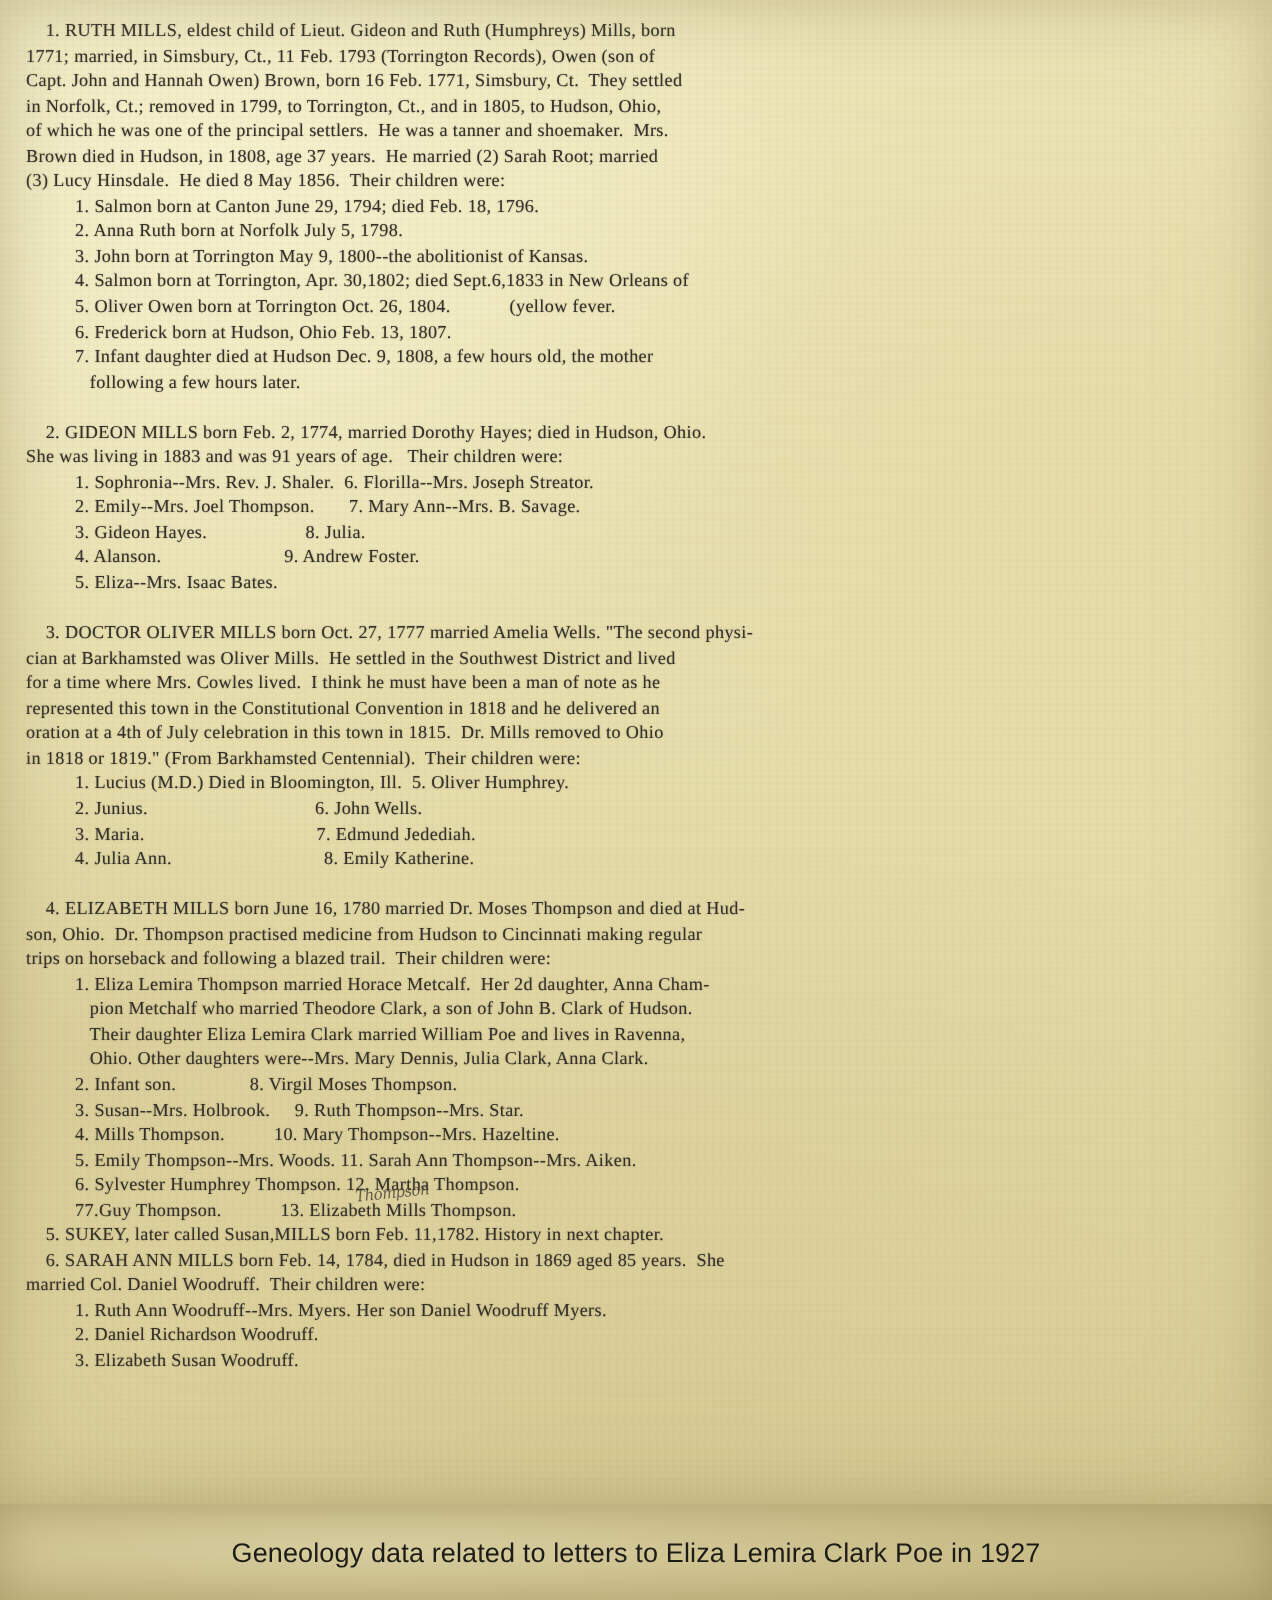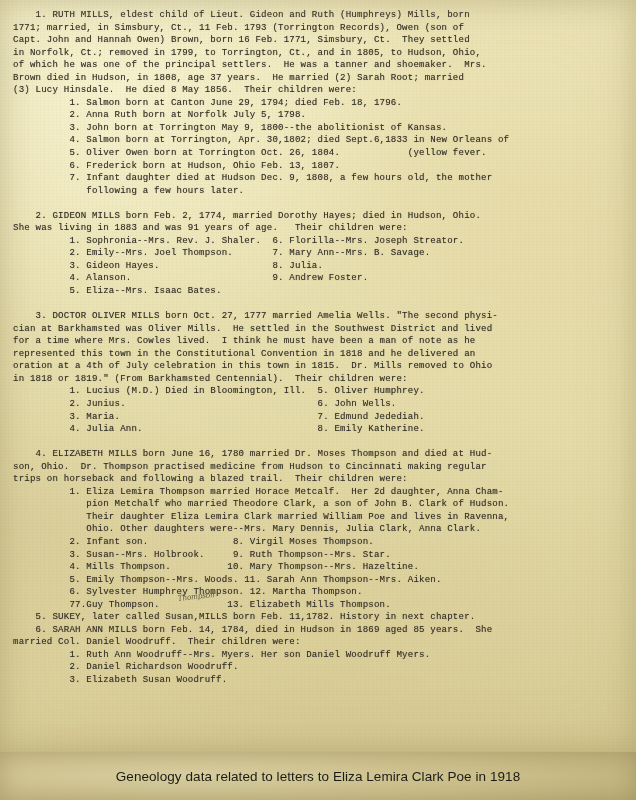--- a/index.html
+++ b/index.html
@@ -54,20 +54,21 @@
     width: 636px;
     height: 752px;
     padding: 9px 0 0 0;
     box-sizing: border-box;
     font-size: 9.1px;
     line-height: 12.55px;
     color: #35312a;
     letter-spacing: 0.02em;
     white-space: pre;
     overflow: hidden;
+    font-family: Liberation Serif, serif;
   }
   .ln {
     display: block;
     height: 12.55px;
     padding-left: 13px;
     text-shadow: 0 0 0.7px rgba(60,54,40,0.5);
   }
   .blank { display:block; height: 12.55px; }
 
   
@@ -128,16 +129,16 @@
   <div id="paper"></div>
   <div id="grain"></div>
 
   <div id="text"><span class="ln">    1. RUTH MILLS, eldest child of Lieut. Gideon and Ruth (Humphreys) Mills, born</span><span class="ln">1771; married, in Simsbury, Ct., 11 Feb. 1793 (Torrington Records), Owen (son of</span><span class="ln">Capt. John and Hannah Owen) Brown, born 16 Feb. 1771, Simsbury, Ct.  They settled</span><span class="ln">in Norfolk, Ct.; removed in 1799, to Torrington, Ct., and in 1805, to Hudson, Ohio,</span><span class="ln">of which he was one of the principal settlers.  He was a tanner and shoemaker.  Mrs.</span><span class="ln">Brown died in Hudson, in 1808, age 37 years.  He married (2) Sarah Root; married</span><span class="ln">(3) Lucy Hinsdale.  He died 8 May 1856.  Their children were:</span><span class="ln">          1. Salmon born at Canton June 29, 1794; died Feb. 18, 1796.</span><span class="ln">          2. Anna Ruth born at Norfolk July 5, 1798.</span><span class="ln">          3. John born at Torrington May 9, 1800--the abolitionist of Kansas.</span><span class="ln">          4. Salmon born at Torrington, Apr. 30,1802; died Sept.6,1833 in New Orleans of</span><span class="ln">          5. Oliver Owen born at Torrington Oct. 26, 1804.            (yellow fever.</span><span class="ln">          6. Frederick born at Hudson, Ohio Feb. 13, 1807.</span><span class="ln">          7. Infant daughter died at Hudson Dec. 9, 1808, a few hours old, the mother</span><span class="ln">             following a few hours later.</span><span class="blank"></span><span class="ln">    2. GIDEON MILLS born Feb. 2, 1774, married Dorothy Hayes; died in Hudson, Ohio.</span><span class="ln">She was living in 1883 and was 91 years of age.   Their children were:</span><span class="ln">          1. Sophronia--Mrs. Rev. J. Shaler.  6. Florilla--Mrs. Joseph Streator.</span><span class="ln">          2. Emily--Mrs. Joel Thompson.       7. Mary Ann--Mrs. B. Savage.</span><span class="ln">          3. Gideon Hayes.                    8. Julia.</span><span class="ln">          4. Alanson.                         9. Andrew Foster.</span><span class="ln">          5. Eliza--Mrs. Isaac Bates.</span><span class="blank"></span><span class="ln">    3. DOCTOR OLIVER MILLS born Oct. 27, 1777 married Amelia Wells. "The second physi-</span><span class="ln">cian at Barkhamsted was Oliver Mills.  He settled in the Southwest District and lived</span><span class="ln">for a time where Mrs. Cowles lived.  I think he must have been a man of note as he</span><span class="ln">represented this town in the Constitutional Convention in 1818 and he delivered an</span><span class="ln">oration at a 4th of July celebration in this town in 1815.  Dr. Mills removed to Ohio</span><span class="ln">in 1818 or 1819." (From Barkhamsted Centennial).  Their children were:</span><span class="ln">          1. Lucius (M.D.) Died in Bloomington, Ill.  5. Oliver Humphrey.</span><span class="ln">          2. Junius.                                  6. John Wells.</span><span class="ln">          3. Maria.                                   7. Edmund Jedediah.</span><span class="ln">          4. Julia Ann.                               8. Emily Katherine.</span><span class="blank"></span><span class="ln">    4. ELIZABETH MILLS born June 16, 1780 married Dr. Moses Thompson and died at Hud-</span><span class="ln">son, Ohio.  Dr. Thompson practised medicine from Hudson to Cincinnati making regular</span><span class="ln">trips on horseback and following a blazed trail.  Their children were:</span><span class="ln">          1. Eliza Lemira Thompson married Horace Metcalf.  Her 2d daughter, Anna Cham-</span><span class="ln">             pion Metchalf who married Theodore Clark, a son of John B. Clark of Hudson.</span><span class="ln">             Their daughter Eliza Lemira Clark married William Poe and lives in Ravenna,</span><span class="ln">             Ohio. Other daughters were--Mrs. Mary Dennis, Julia Clark, Anna Clark.</span><span class="ln">          2. Infant son.               8. Virgil Moses Thompson.</span><span class="ln">          3. Susan--Mrs. Holbrook.     9. Ruth Thompson--Mrs. Star.</span><span class="ln">          4. Mills Thompson.          10. Mary Thompson--Mrs. Hazeltine.</span><span class="ln">          5. Emily Thompson--Mrs. Woods. 11. Sarah Ann Thompson--Mrs. Aiken.</span><span class="ln">          6. Sylvester Humphrey Thompson. 12. Martha Thompson.</span><span class="ln">          77.Guy Thompson.            13. Elizabeth Mills Thompson.</span><span class="ln">    5. SUKEY, later called Susan,MILLS born Feb. 11,1782. History in next chapter.</span><span class="ln">    6. SARAH ANN MILLS born Feb. 14, 1784, died in Hudson in 1869 aged 85 years.  She</span><span class="ln">married Col. Daniel Woodruff.  Their children were:</span><span class="ln">          1. Ruth Ann Woodruff--Mrs. Myers. Her son Daniel Woodruff Myers.</span><span class="ln">          2. Daniel Richardson Woodruff.</span><span class="ln">          3. Elizabeth Susan Woodruff.</span></div>
 
   <div id="hand-thompson">Thompson</div>
 
   <div id="edge"></div>
 
   <div id="caption-bar">
-    <div id="caption-text">Geneology data related to letters to Eliza Lemira Clark Poe in 1918</div>
+    <div id="caption-text">Geneology data related to letters to Eliza Lemira Clark Poe in 1927</div>
   </div>
 
 </div>
 
 </body></html>

